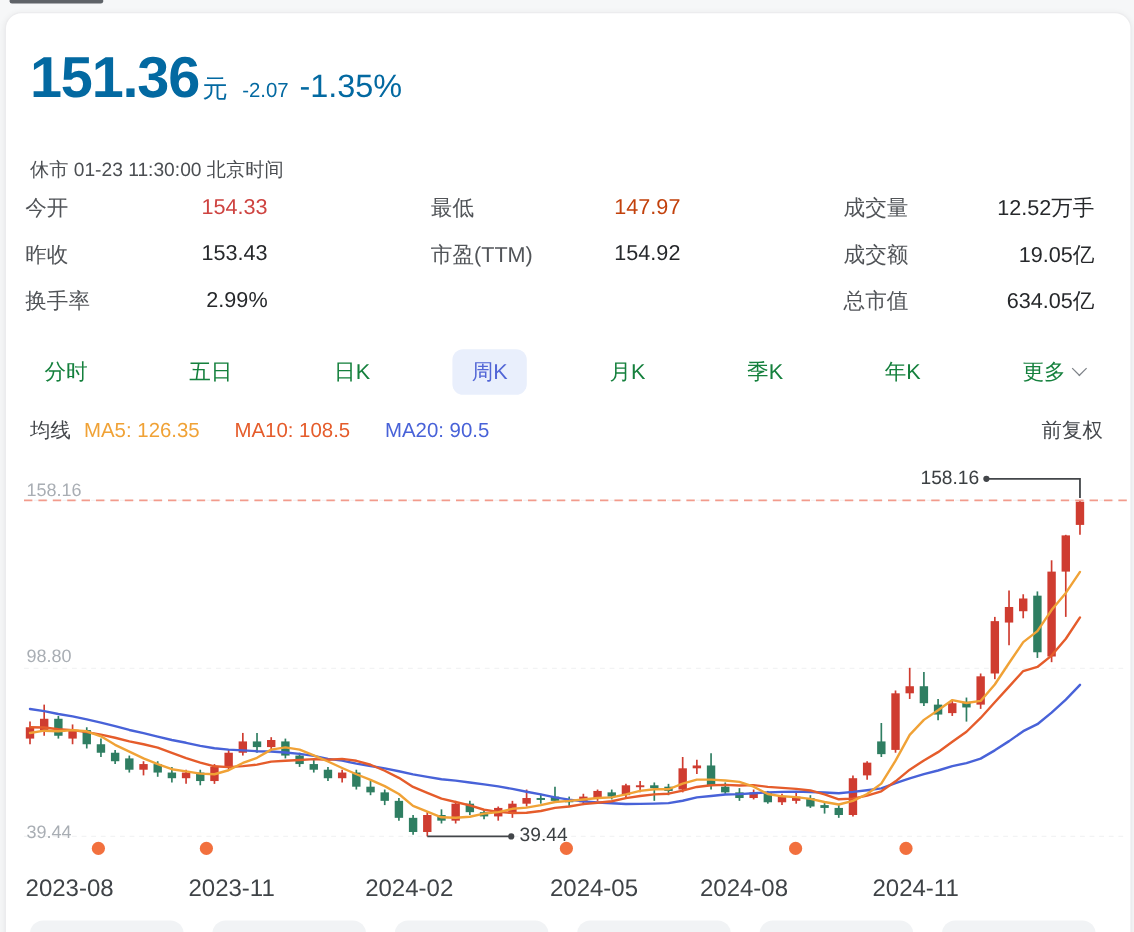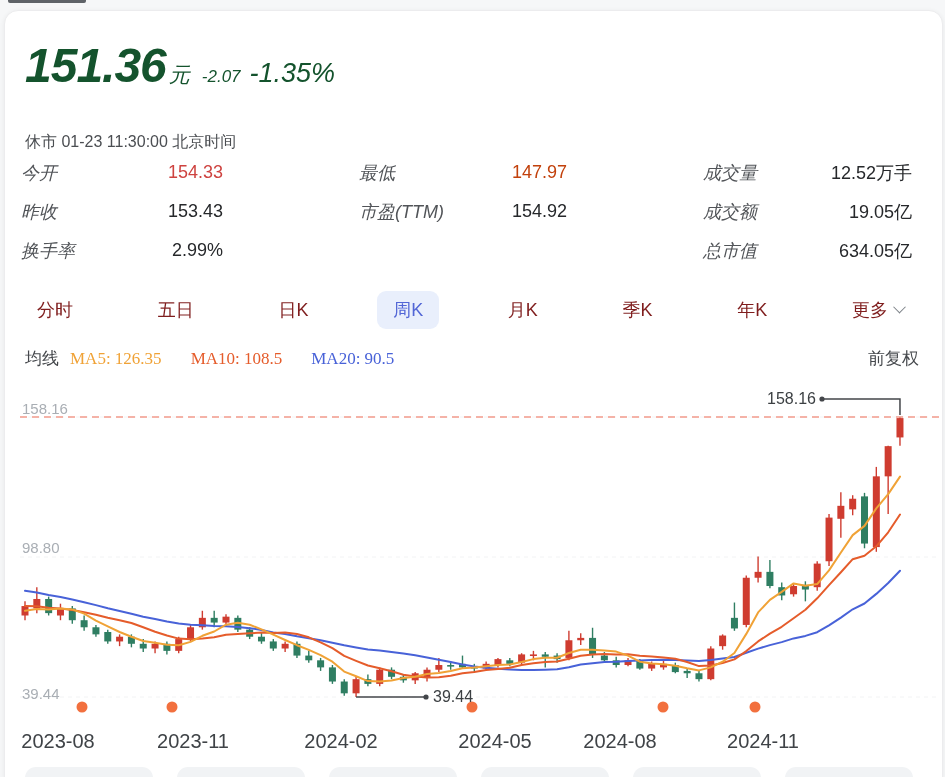--- a/index.html
+++ b/index.html
@@ -11,50 +11,50 @@
   
   #price-row{left:25px;top:38px;display:flex;align-items:baseline;color:#35795e;}
   #price-main{font-size:48px;font-weight:700;letter-spacing:-1px;}
   #price-unit{font-size:21px;margin-left:3px;font-weight:400;}
   #price-change{font-size:17px;margin-left:12px;}
   #price-change-pct{font-size:27px;margin-left:9px;}
   #status-line{left:25px;top:132px;font-size:16px;color:#4b4e52;}
   
   .stat-col{display:flex;flex-direction:column;}
   .stat-row{display:flex;justify-content:space-between;align-items:center;height:39px;font-size:18px;}
-  .stat-label{color:#515458;font-style:italic;}
+  .stat-label{color:#515458;}
   .stat-value{color:#26282b;}
   .tone-up{color:#ce4340;}
   .tone-down{color:#c2410c;}
   
   #tabs-row{left:21px;top:290px;width:899px;display:flex;justify-content:space-between;align-items:center;height:40px;}
-  .tab{font-size:18px;color:#7f1d1d;padding:7px 16px;border-radius:9px;cursor:pointer;display:flex;align-items:center;}
+  .tab{font-size:18px;color:#15803d;padding:7px 16px;border-radius:9px;cursor:pointer;display:flex;align-items:center;}
   .tab.active{background:#e9effc;color:#5266d6;}
   .caret{display:inline-block;width:8px;height:8px;border-right:1.6px solid #7d8288;border-bottom:1.6px solid #7d8288;
     transform:rotate(45deg) translate(-1px,-1px);margin-left:7px;margin-bottom:3px;}
   
   #ma-row{left:25px;top:347px;display:flex;align-items:center;font-size:17px;}
   #ma-prefix{color:#44474b;margin-right:11px;}
-  .ma-item{margin-right:29px;font-family:Liberation Serif, serif;}
+  .ma-item{margin-right:29px;}
   #adjust-mode{right:26px;top:347px;font-size:17px;color:#44474b;margin-left:12px;}
   .y-tick{left:22px;font-size:15px;color:#a9aeb4;}
   .annot{font-size:16px;color:#3c4043;}
   #annot-max{top:390px;left:748px;width:68px;text-align:right;}
   #annot-min{top:688px;left:433px;}
   .x-label{top:730px;font-size:20px;color:#3f4347;transform:translateX(-50%);}
   
   .pill{top:767px;width:128px;height:22px;background:#f1f3f5;border-radius:11px;}
 </style>
 </head>
 <body>
 
 <div id="top-accent"></div>
 <div id="card"></div>
 
-<div id="price-row" class="abs" style="color: #14532d; font-style: italic;">
+<div id="price-row" class="abs" style="color: #0369a1;">
   <span id="price-main">151.36</span>
   <span id="price-unit">元</span>
   <span id="price-change">-2.07</span>
   <span id="price-change-pct">-1.35%</span>
 </div>
 <div id="status-line" class="abs">休市 01-23 11:30:00 北京时间</div>
 
 <div id="stats-col-0" class="abs stat-col" style="left:21px;top:153px;width:202px;">
     <div class="stat-row">
       <span class="stat-label">今开</span>

